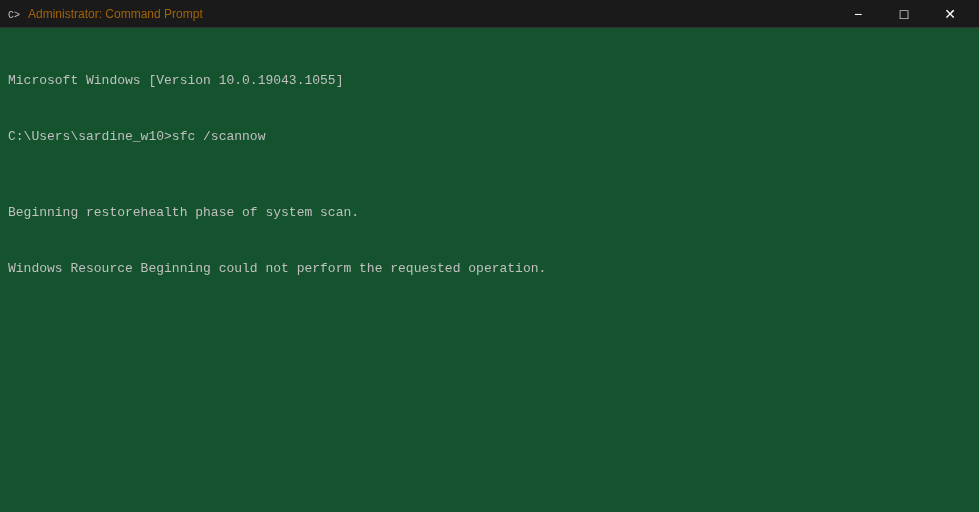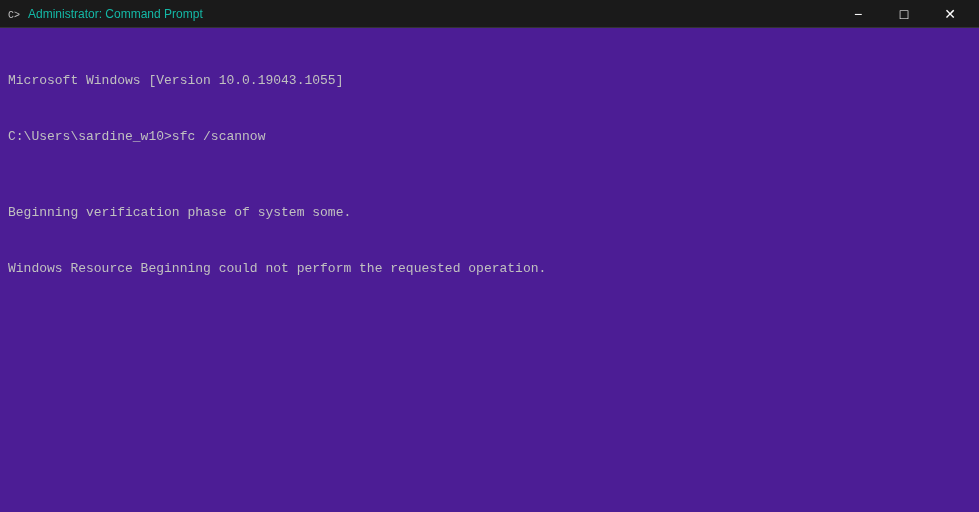--- a/index.html
+++ b/index.html
@@ -36,21 +36,21 @@
       align-items: center;
       justify-content: center;
     }
 
     .title-bar-icon svg {
       width: 14px;
       height: 14px;
     }
 
     .title-bar-title {
-      color: #14b8a6;
+      color: #a16207;
       font-size: 12px;
       font-family: 'Segoe UI', Arial, sans-serif;
     }
 
     .title-bar-buttons {
       display: flex;
       gap: 0;
     }
 
     .title-btn {
@@ -61,21 +61,21 @@
       color: #fff;
       font-size: 14px;
       cursor: pointer;
       display: flex;
       align-items: center;
       justify-content: center;
       font-family: 'Segoe UI', Arial, sans-serif;
     }
 
     .console-body {
-      background: #4c1d95;
+      background: #14532d;
       color: #c0c0c0;
       padding: 6px 8px;
       height: calc(512px - 28px);
       overflow: hidden;
       line-height: 1.45;
       font-size: 13px;
       font-family: 'Courier New', Courier, monospace;
       white-space: pre-wrap;
       word-break: break-all;
     }
@@ -105,21 +105,21 @@
       <button class="title-btn close">✕</button>
     </div>
   </div>
 
   <div class="console-body" id="console-body">
   <span class="line">Microsoft Windows [Version 10.0.19043.1055]</span>
 <span class="line"></span>
 <span class="line">C:\Users\sardine_w10&gt;sfc /scannow</span>
 <span class="line"></span>
 <span class="line"></span>
-<span class="line">Beginning verification phase of system some.</span>
+<span class="line">Beginning restorehealth phase of system scan.</span>
 <span class="line"></span>
 <span class="line">Windows Resource Beginning could not perform the requested operation.</span>
 <span class="line"></span>
 <span class="line"></span>
 
 <span class="line"></span>
 
 <span class="line"></span>
 
 

